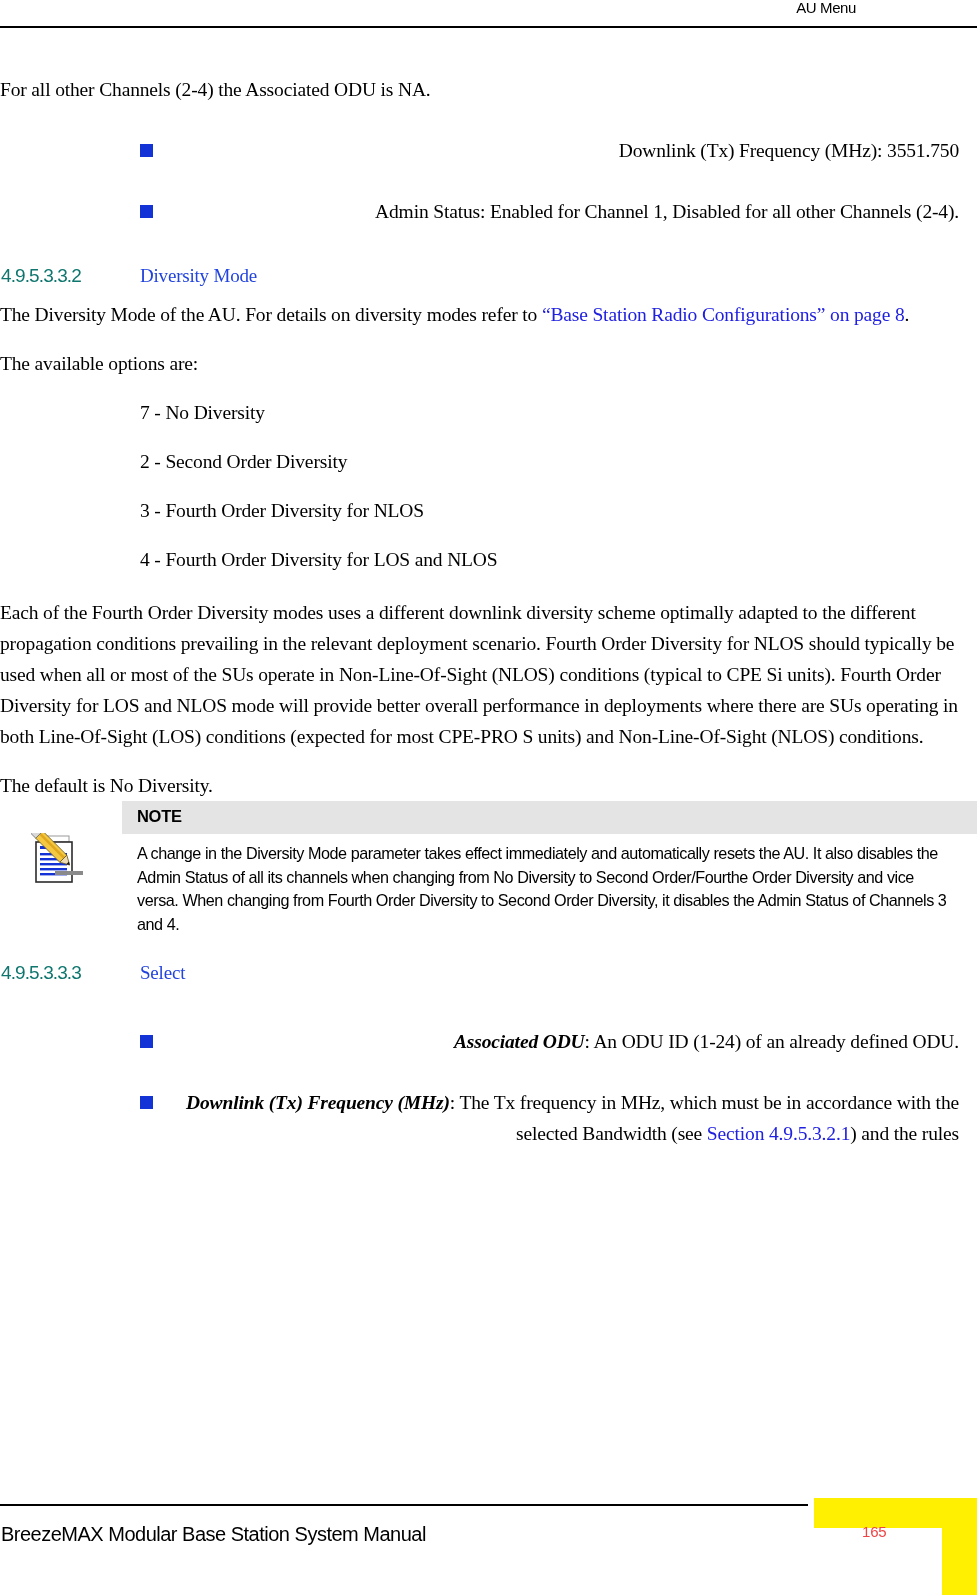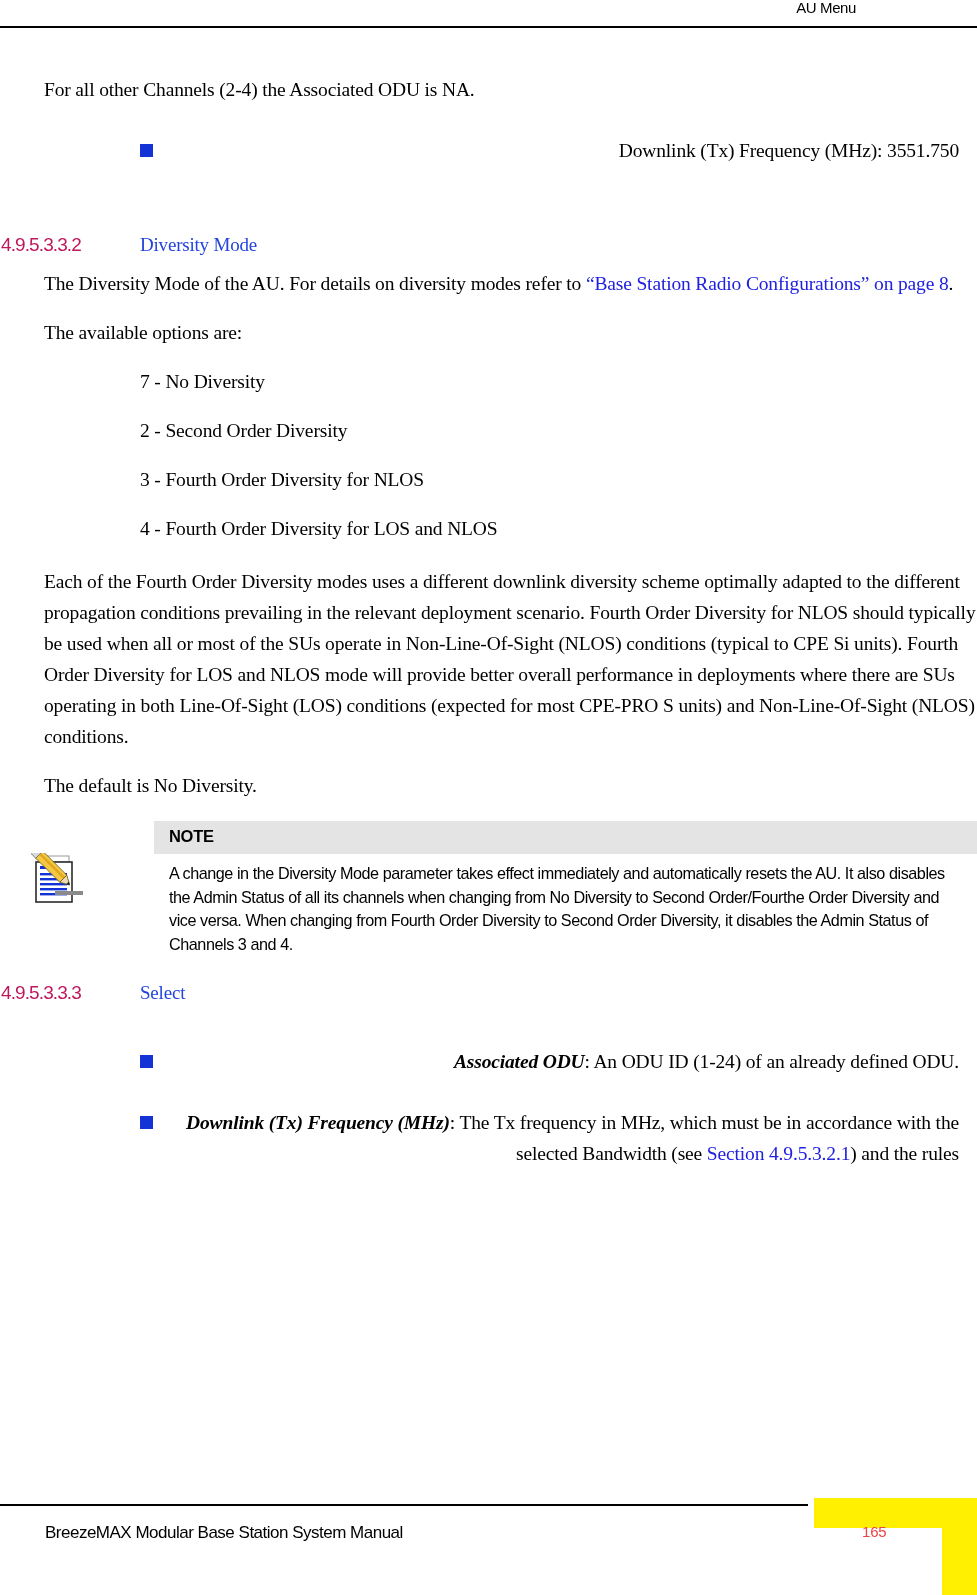--- a/index.html
+++ b/index.html
@@ -54,21 +54,20 @@
   .indent {           
     margin-left: 140px;
     margin-right: 18px;
   }
 
   p.body {
     font-size: 19.5px;
     line-height: 31px;
     margin: 0;
     letter-spacing: -0.15px;
-    padding-left: 44px;
   }
   .gap-18 { height: 18px; }
   .gap-22 { height: 22px; }
   .gap-26 { height: 26px; }
   .gap-30 { height: 30px; }
   .gap-38 { height: 38px; }
   .gap-46 { height: 46px; }
 
   
   .bullet-row {
@@ -104,43 +103,42 @@
     position: relative;
     height: 34px;
     margin-left: 0;
   }
   .heading .num {
     position: absolute;
     left: 1px;
     top: 0;
     font-family: "Liberation Sans", sans-serif;
     font-size: 19px;
-    color: #be185d;
+    color: #0f766e;
     letter-spacing: -0.9px;
     white-space: nowrap;
   }
   .heading .ttl {
     position: absolute;
     left: 140px;
     top: 0;
     font-family: Liberation Serif, serif;
     font-size: 19px;
     color: #2244dd;
     letter-spacing: -0.2px;
     white-space: nowrap;
   }
 
   
   .xref { color: #2020e0; }
 
   
   .note-wrap {
     position: relative;
-    margin-top: 20px;
-    padding-left: 32px;
+    margin-top: 0;
   }
   .note-bar {
     margin-left: 122px;
     margin-right: 0;
     background: #e4e4e4;
     height: 33px;
   }
   .note-bar-label {
     font-family: "Liberation Sans", sans-serif;
     font-weight: bold;
@@ -198,25 +196,24 @@
     top: 18px;
     width: 35px;
     height: 97px;
     background: #ffef00;
   }
   .footer .f-title {
     position: absolute;
     left: 1px;
     top: 43px;
     font-family: "Liberation Sans", sans-serif;
-    font-size: 17px;
+    font-size: 20px;
     letter-spacing: -0.5px;
     white-space: nowrap;
     color: #000;
-    padding-left: 44px;
   }
   .footer .f-page {
     position: absolute;
     left: 862px;
     top: 43px;
     font-family: Liberation Sans, sans-serif;
     font-size: 15px;
     letter-spacing: -0.2px;
     color: #ef4444;
   }
@@ -237,20 +234,24 @@
 
   <div class="gap-30"></div>
 
   <div class="bullet-row">
     <span class="bullet-sq"></span>
     <span>Downlink (Tx) Frequency (MHz): 3551.750</span>
   </div>
 
   <div class="gap-30"></div>
 
+  <div class="bullet-row">
+    <span class="bullet-sq"></span>
+    <span>Admin Status: Enabled for Channel 1, Disabled for all other Channels (2-4).</span>
+  </div>
 
   <div class="gap-38"></div>
 
   <div class="heading">
     <span class="num">4.9.5.3.3.2</span>
     <span class="ttl">Diversity Mode</span>
   </div>
 
   <p class="body indent"><span>The Diversity Mode of the AU. For details on diversity modes refer to </span><span class="xref">“Base Station Radio Configurations” on page 8</span><span>.</span></p>
 

